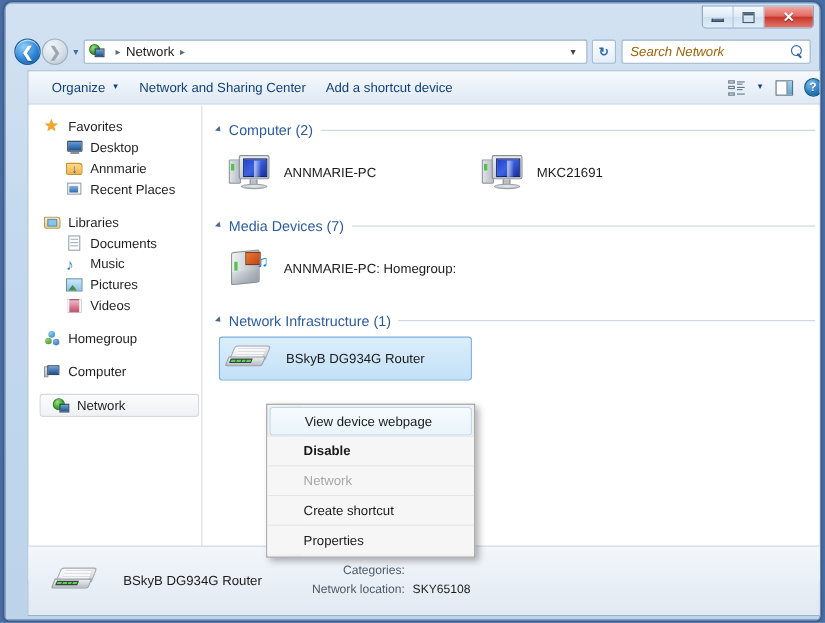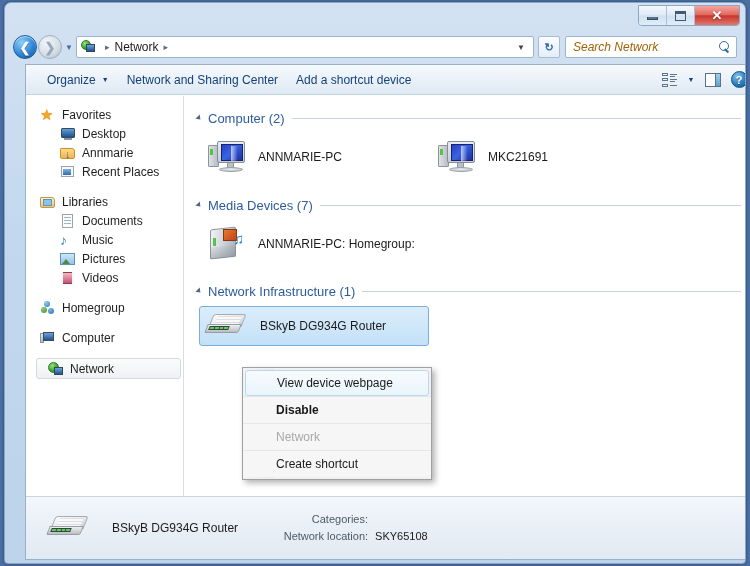--- a/index.html
+++ b/index.html
@@ -709,20 +709,21 @@
         </div>
       </div>
     </div>
 
     <div class="ctxmenu">
       <div class="ctxgutter"></div>
       <div class="ctxitem hover">View device webpage</div>
       <div class="ctxitem bold">Disable</div>
       <div class="ctxitem disabled">Network</div>
       <div class="ctxitem">Create shortcut</div>
+      <div class="ctxitem">Properties</div>
     </div>
 
     <div class="details">
       <span class="ic ic-router dt-icon">
         <i class="rtop"></i>
           <i class="rgrill"></i>
           <i class="rfront"></i>
         <i class="rports">
             <i></i>
             <i></i>

